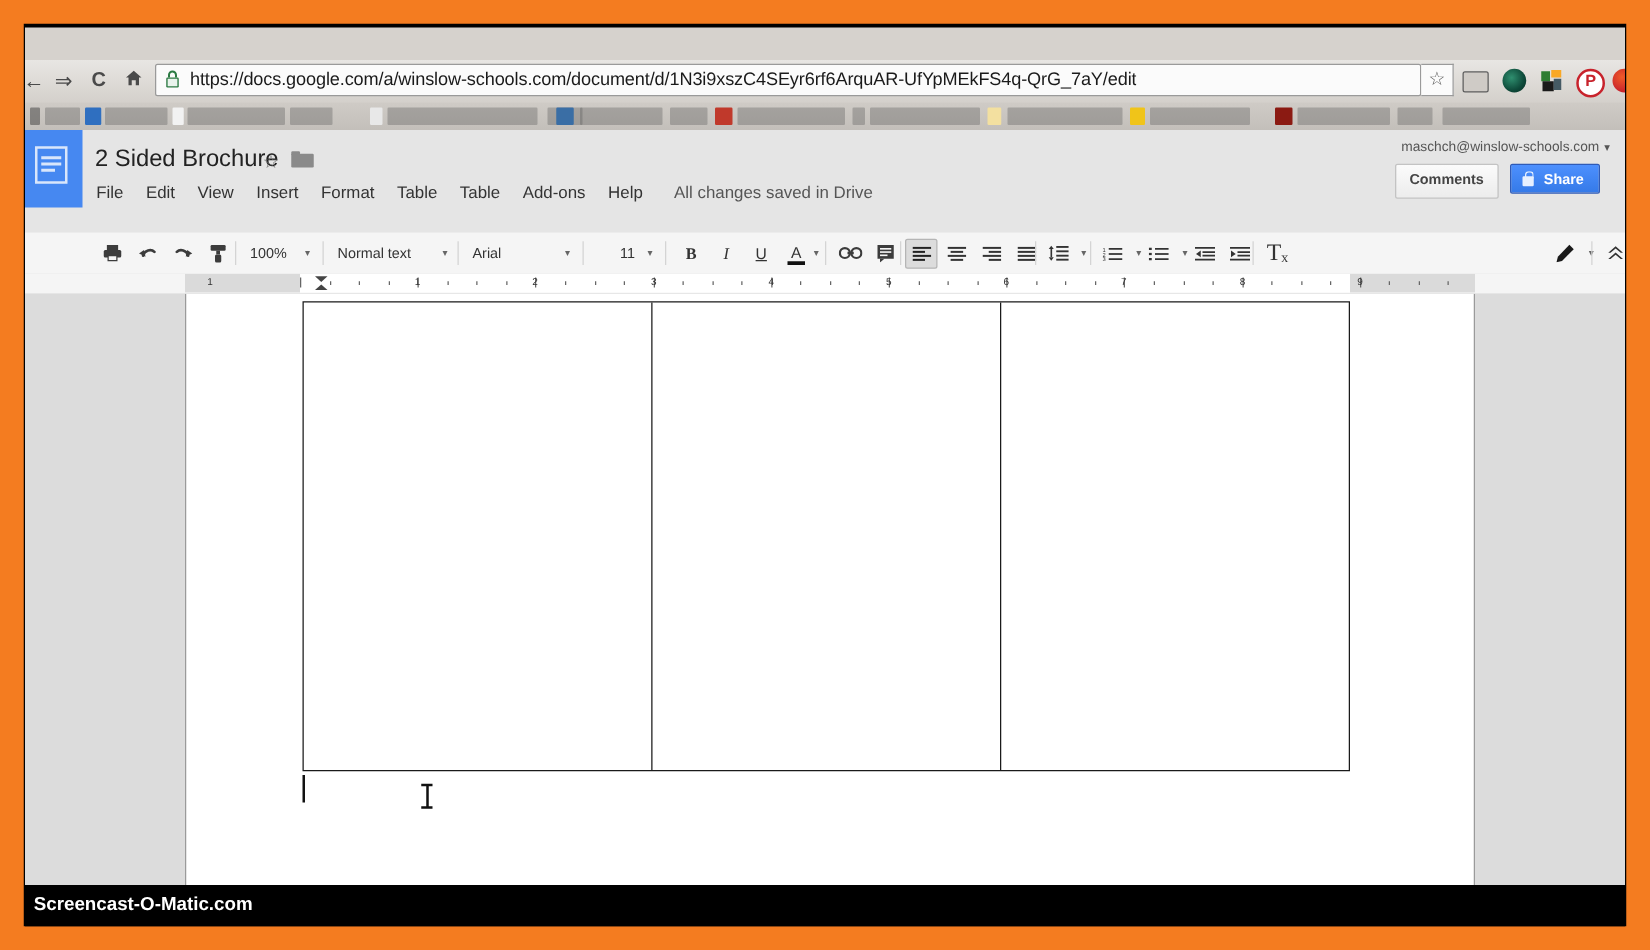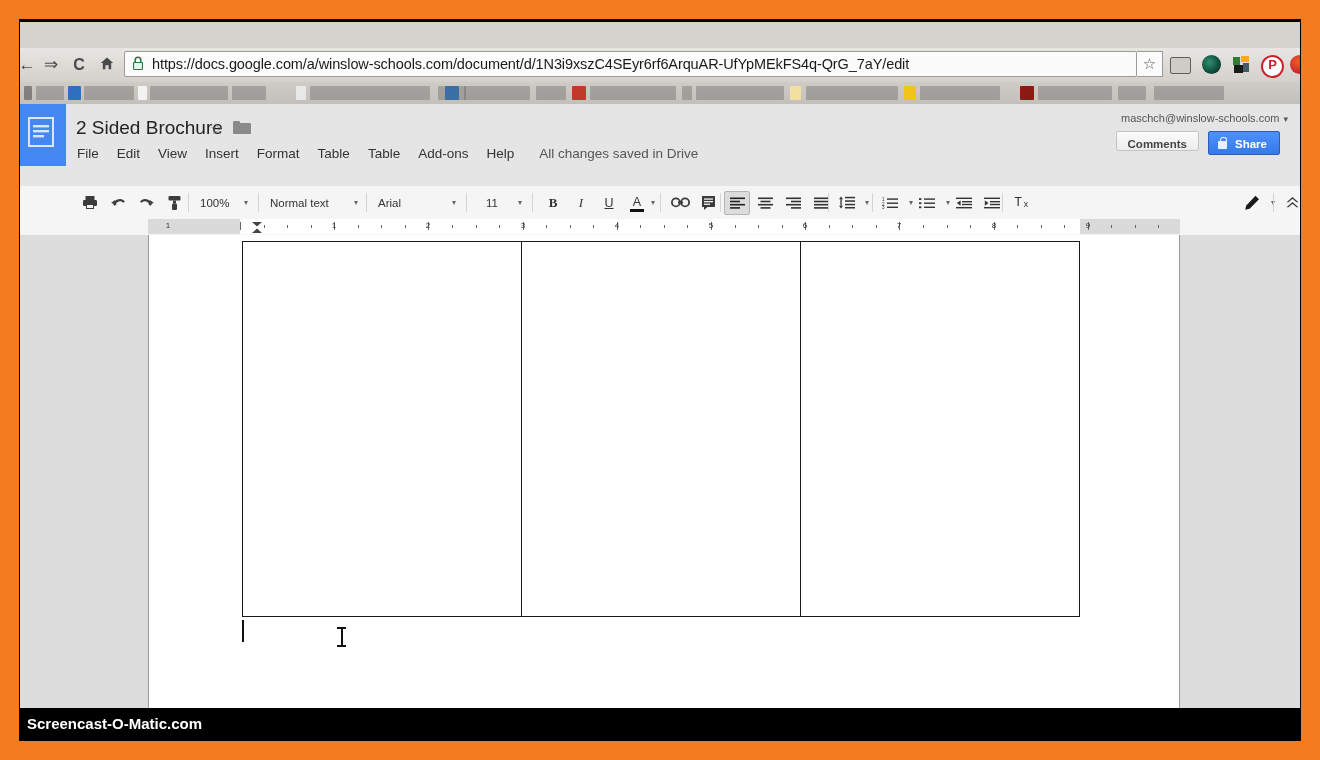--- a/index.html
+++ b/index.html
@@ -196,21 +196,21 @@
     right: 12px; top: 8px;
     font-size: 11px;
     color: #555;
     white-space: nowrap;
   }
   #user-caret { margin-left: 4px; font-size: 9px; }
 
   #comments-btn {
     position: absolute;
     right: 101px; top: 27px;
-    height: 20px;
+    height: 28px;
     padding: 0 11px;
     line-height: 24px;
     font-size: 11.5px;
     font-weight: bold;
     color: #444;
     background: linear-gradient(#fbfbfb,#ececec);
     border: 1px solid #c3c3c3;
     border-radius: 2px;
     box-sizing: border-box;
   }
@@ -576,21 +576,21 @@
         <div class="tb-group" style="left:354px;">
           <div class="tb-combo" style="width:86px;">
             <span>Arial</span>
             <span class="caret">▾</span>
           </div>
         </div>
         <div class="tb-sep" style="left:446px;"></div>
 
         <div class="tb-group" style="left:456px;">
           <div class="tb-combo" style="width:50px;">
-            <span style="margin-left:6px;">11</span>
+            <span style="margin-left:16px;">11</span>
             <span class="caret">▾</span>
           </div>
         </div>
         <div class="tb-sep" style="left:512px;"></div>
 
         <div class="tb-group" style="left:519px;">
           <div class="tb-btn" style="font-weight:bold;font-size:13px;font-family:'Liberation Serif',serif;">B</div>
           <div class="tb-btn" style="font-style:italic;font-size:13px;font-family:'Liberation Serif',serif;">I</div>
           <div class="tb-btn" style="text-decoration:underline;font-size:12.5px;">U</div>
           <div class="tb-btn" style="position:relative;">
@@ -711,21 +711,21 @@
               <rect x="6" y="4" width="10" height="1.4" fill="#333"></rect>
               <rect x="6" y="6.8" width="10" height="1.4" fill="#333"></rect>
               <rect x="0" y="10" width="16" height="1.4" fill="#333"></rect>
               <path d="M0.8 3.4 L0.8 8.8 L4.6 6.1 Z" fill="#333"></path>
             </svg>
           </div>
         </div>
         <div class="tb-sep" style="left:982px;"></div>
 
         <div class="tb-group" style="left:988px;">
-          <div class="tb-btn" style="font-size:13px;font-family:Liberation Mono, monospace;">Tₓ</div>
+          <div class="tb-btn" style="font-size:19px;font-family:Liberation Serif, serif;">Tₓ</div>
         </div>
 
         <div class="tb-group" style="left:1218px;">
           <div class="tb-btn">
             <svg width="16" height="15" viewBox="0 0 16 15" aria-hidden="true">
               <path d="M11.5 0.8 L15 4.3 L5.6 13.7 L1.2 14.8 L2.3 10.4 Z" fill="#1a1a1a"></path>
             </svg>
           </div>
           <span class="caret">▾</span>
         </div>

